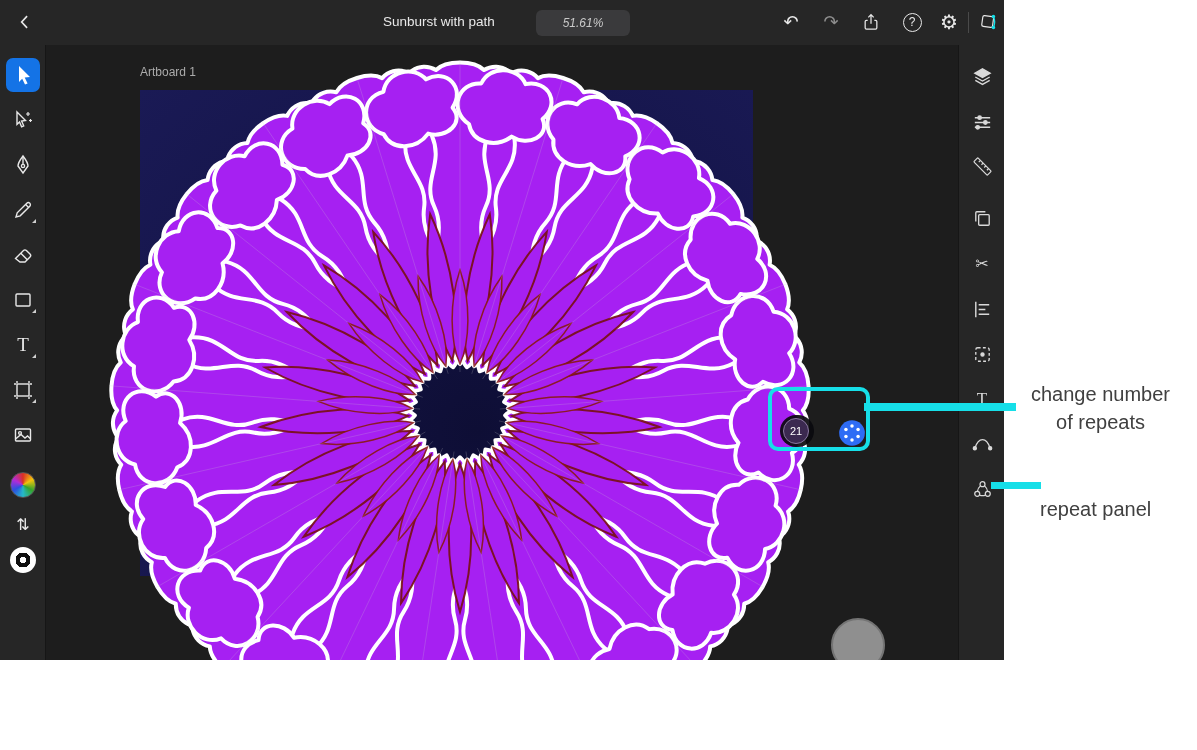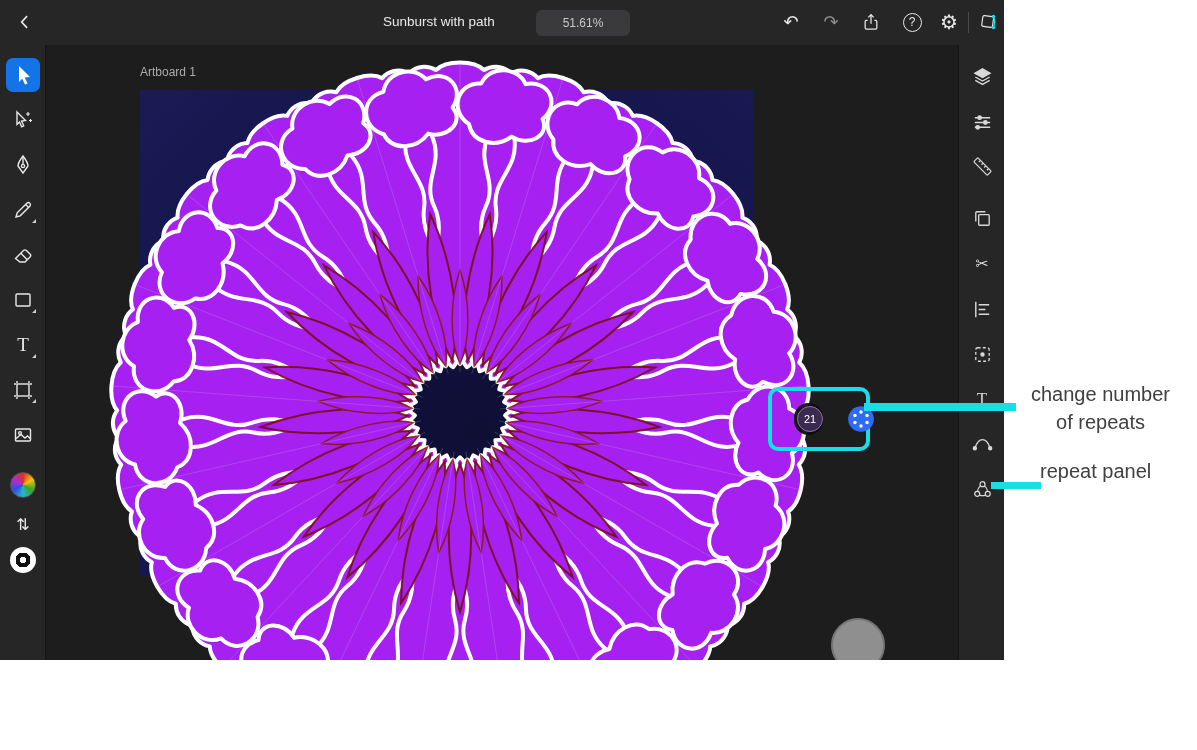--- a/index.html
+++ b/index.html
@@ -6,21 +6,21 @@
   body { font-family: "Liberation Sans", sans-serif; background: #fff; }
   .stage { position: relative; width: 1197px; height: 660px; overflow: hidden; background: #fff; }
 
   
   .topbar { position: absolute; left: 0; top: 0; width: 1004px; height: 45px; background: #262626; z-index: 12; }
   .tb-btn { position: absolute; top: 7px; width: 30px; height: 30px; display: flex; align-items: center; justify-content: center; color: #e8e8e8; cursor: pointer; }
   .tb-btn svg { width: 20px; height: 20px; }
   .tb-glyph { font-size: 18px; line-height: 1; }
   .dim { color: #8d8d8d; }
   .doc-title { position: absolute; left: 383px; top: 14px; color: #e9e9e9; font-size: 13.5px; }
-  .zoom-pill { position: absolute; left: 536px; top: 10px; width: 94px; height: 26px; background: #3a3a3c; border-radius: 6px; color: #c9c9c9; font-size: 12px; text-align: center; line-height: 26px; cursor: pointer; }
+  .zoom-pill { position: absolute; left: 536px; top: 10px; width: 94px; height: 26px; background: #3a3a3c; border-radius: 6px; color: #c9c9c9; font-size: 12px; text-align: center; line-height: 26px; cursor: pointer; font-style: italic; }
   .help-ring { width: 19px; height: 19px; border: 1.5px solid #e8e8e8; border-radius: 50%; font-size: 12px; display: flex; align-items: center; justify-content: center; }
   .tb-divider { position: absolute; left: 968px; top: 12px; width: 1px; height: 21px; background: #4a4a4a; }
 
   
   .left-toolbar { position: absolute; left: 0; top: 45px; width: 46px; height: 705px; background: #262626; z-index: 11; border-right: 1px solid #161616; }
   .tool { position: absolute; left: 6px; width: 34px; height: 34px; border-radius: 7px; display: flex; align-items: center; justify-content: center; cursor: pointer; color: #e8e8e8; }
   .tool svg { width: 24px; height: 24px; }
   .tool.active { background: #1473e6; }
   .subtool::after { content: ""; position: absolute; right: 4px; bottom: 4px; width: 0; height: 0; border-left: 4px solid transparent; border-bottom: 4px solid #cfcfcf; }
   .colorwheel { width: 26px; height: 26px; border-radius: 50%; border: 1px solid #555; background: conic-gradient(#d93025,#f2c40c,#34a42c,#26b9c9,#2b51e0,#b12bd8,#d93025); }
@@ -34,31 +34,31 @@
   .rtool .tb-glyph { font-size: 16px; }
 
   
   .canvas { position: absolute; left: 46px; top: 45px; width: 912px; height: 705px; background: #1d1d1d; overflow: hidden; z-index: 1; }
   .artboard-label { position: absolute; left: 94px; top: 20px; font-size: 12px; color: #ababab; cursor: pointer; }
   .artboard { position: absolute; left: 94px; top: 45px; width: 613px; height: 486px; background: radial-gradient(circle at 55% 70%, #0e0e35 0%, #15154a 55%, #1a1a55 100%); }
   #mandala { position: absolute; left: 34px; top: -13px; width: 760px; height: 760px; }
   .touch-btn { position: absolute; left: 785px; top: 573px; width: 54px; height: 54px; border-radius: 50%; background: #8f8f8f; border: 2px solid #747474; z-index: 6; cursor: pointer; }
 
   
-  .repeat-highlight { position: absolute; left: 722px; top: 342px; width: 102px; height: 64px; border: 4px solid #16dfe8; border-radius: 10px; display: flex; align-items: center; padding-left: 22px; gap: 24px; z-index: 20; }
+  .repeat-highlight { position: absolute; left: 722px; top: 342px; width: 102px; height: 64px; border: 4px solid #16dfe8; border-radius: 10px; display: flex; align-items: flex-end; padding-left: 8px; gap: 24px; z-index: 20; }
   .repeat-widget { width: 60px; height: 32px; background: rgba(10,10,14,0.92); border-radius: 16px; display: flex; align-items: center; padding-left: 3px; cursor: pointer; }
   .count-badge { width: 26px; height: 26px; border-radius: 50%; background: #3b2950; border: 1px solid #8a78a0; color: #fff; font-size: 11px; display: flex; align-items: center; justify-content: center; }
   .repeat-blue-icon { width: 28px; height: 28px; cursor: pointer; }
   .repeat-blue-icon svg { width: 28px; height: 28px; }
 
   
   .annotation-col { position: absolute; left: 1004px; top: 0; width: 193px; height: 750px; background: #fff; z-index: 15; }
   .ann-text { position: absolute; color: #404040; font-size: 20px; line-height: 28px; }
   .ann-change { left: 1004px; top: 380px; width: 193px; text-align: center; z-index: 31; }
-  .ann-repeat { left: 1040px; top: 457px; width: 157px; z-index: 31; }
+  .ann-repeat { left: 1040px; top: 495px; width: 157px; z-index: 31; }
   .connector { position: absolute; background: #16dfe8; z-index: 30; }
   .conn-a { left: 864px; top: 403px; width: 152px; height: 8px; }
   .conn-b { left: 991px; top: 482px; width: 50px; height: 7px; }
 </style>
 </head>
 <body>
 
 <div class="stage">
 
   <div class="topbar">

